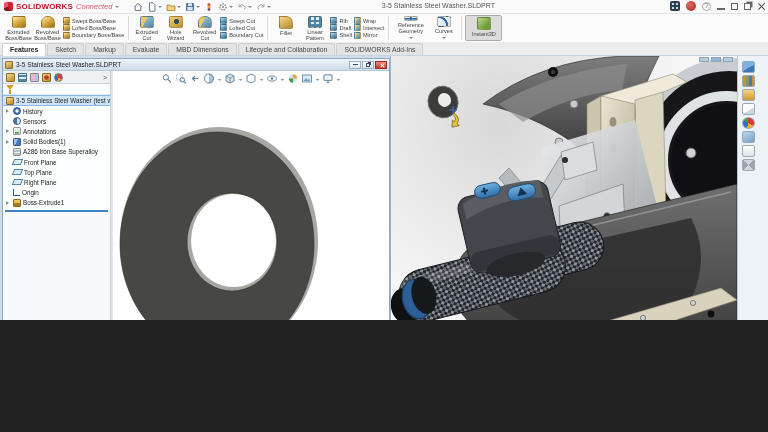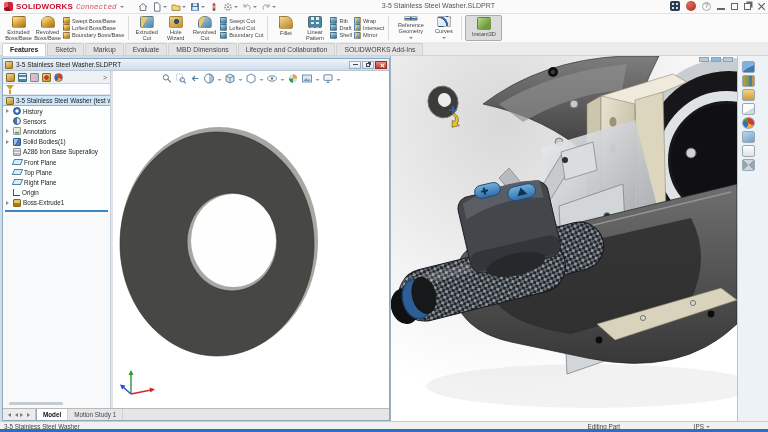--- a/index.html
+++ b/index.html
@@ -1,26 +1,26 @@
 <!DOCTYPE html>
 <html><head>
 <meta charset="utf-8">
 <style>
   html,body{margin:0;padding:0;background:#222;}
   *{box-sizing:border-box;}
-  .app{position:relative;width:768px;height:432px;background:#737373;overflow:hidden;
+  .app{position:relative;width:768px;height:320px;background:#737373;overflow:hidden;
        font-family:"Liberation Sans","DejaVu Sans",sans-serif;color:#333;-webkit-user-select:none;}
 
   
   .titlebar{position:absolute;left:0;top:0;width:768px;height:14px;background:#fafafa;
             border-bottom:1px solid #e3e3e3;display:flex;align-items:center;}
   .brandwrap{display:flex;align-items:center;gap:3px;padding-left:4px;}
   .dslogo{width:9px;height:9px;border-radius:2px;background:conic-gradient(#d22032 0 160deg,#8c1422 0 250deg,#e8566b 0);}
   .brand{font-size:8px;font-weight:bold;color:#c8102e;letter-spacing:.2px;}
-  .edition{font-size:7.5px;font-style:italic;color:#d4556a;font-family:Liberation Mono, monospace;}
+  .edition{font-size:7.5px;font-style:italic;color:#d4556a;}
   .qa{display:flex;align-items:center;gap:4px;margin-left:14px;}
   .qa .qbtn{display:flex;align-items:center;gap:1px;}
   .qicon{width:10px;height:10px;display:block;}
   .car{width:0;height:0;border:2px solid transparent;border-top-color:#888;margin-top:3px;}
   .doc-title{position:absolute;left:50%;top:2px;transform:translateX(-2%);font-size:7px;color:#555;white-space:nowrap;}
   .tb-right{position:absolute;right:2px;top:1px;display:flex;align-items:center;gap:6px;}
   .appsq{width:10px;height:10px;border-radius:2px;background:#2e3d4e;
          background-image:radial-gradient(circle at 30% 30%,#cfe0ef 1px,transparent 1.4px),radial-gradient(circle at 70% 30%,#cfe0ef 1px,transparent 1.4px),radial-gradient(circle at 30% 70%,#cfe0ef 1px,transparent 1.4px),radial-gradient(circle at 70% 70%,#cfe0ef 1px,transparent 1.4px);}
   .avatar{width:10px;height:10px;border-radius:50%;background:radial-gradient(circle at 35% 30%,#e06a5a,#a92c1f);}
   .helpq{font-size:8px;color:#777;width:9px;height:9px;border:1px solid #aaa;border-radius:50%;

